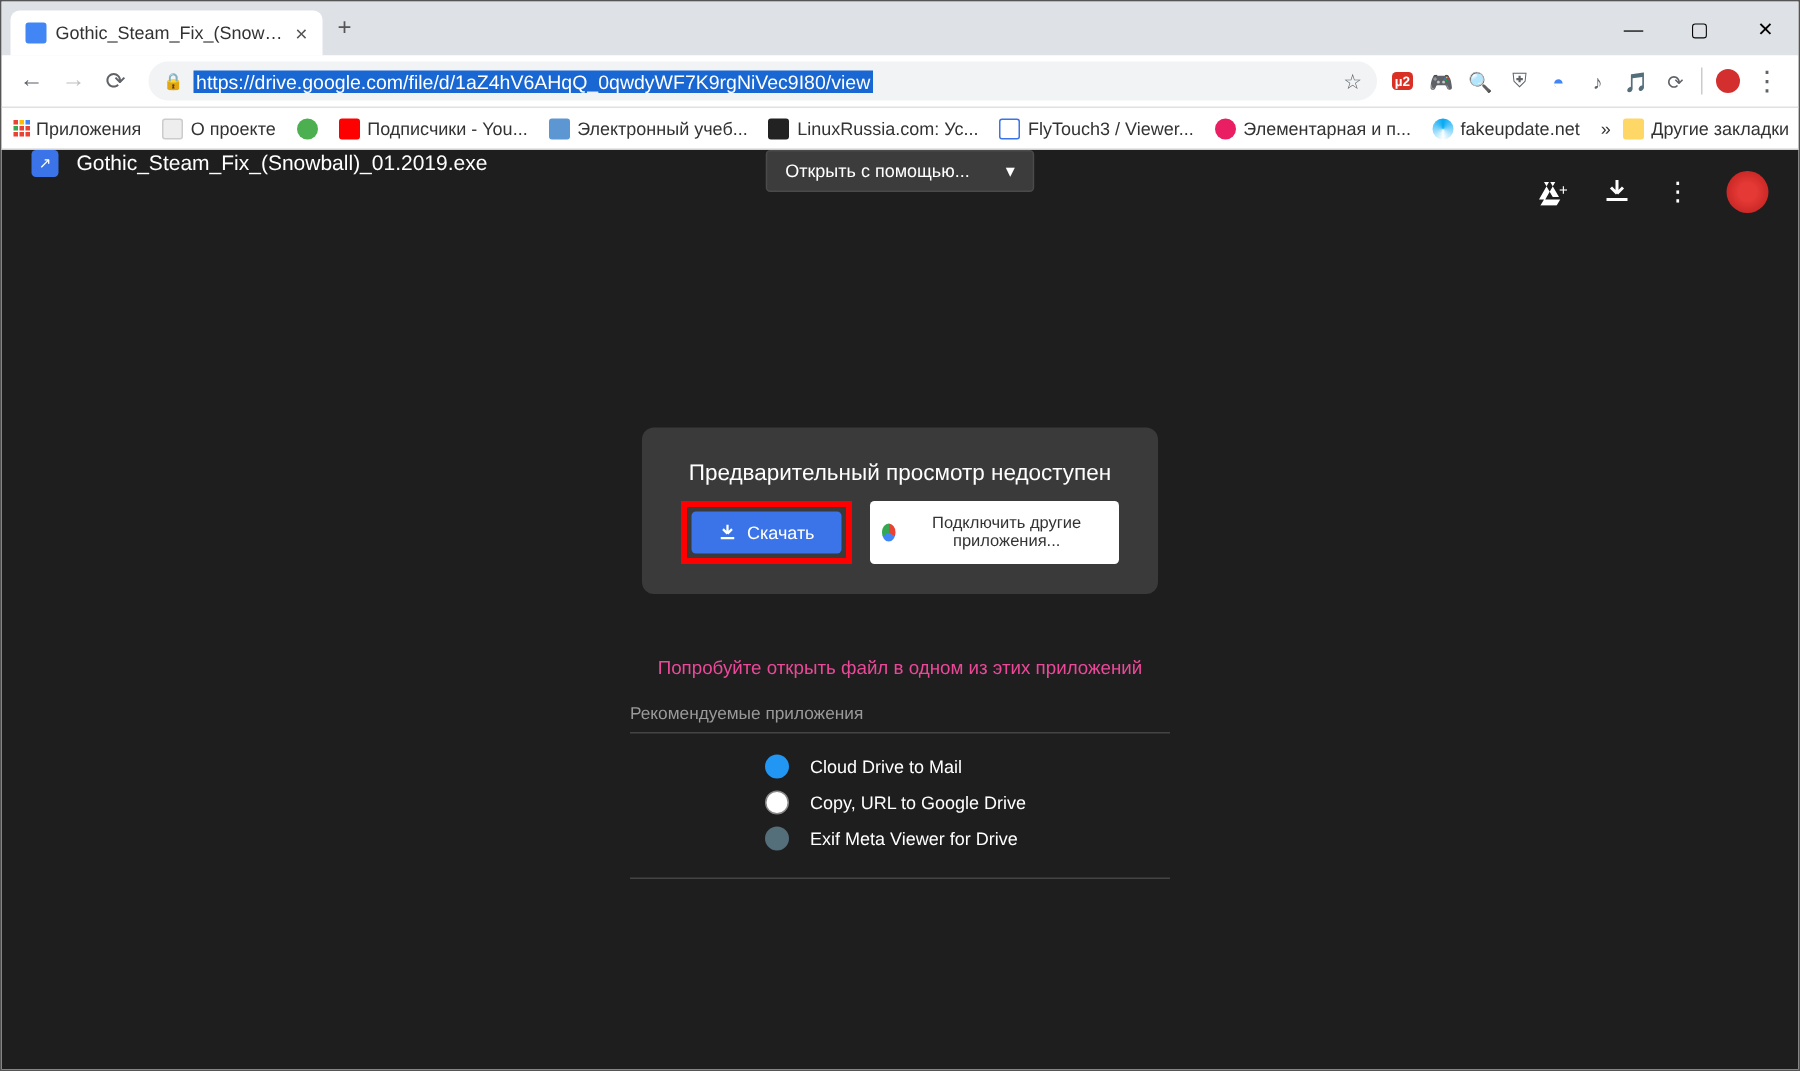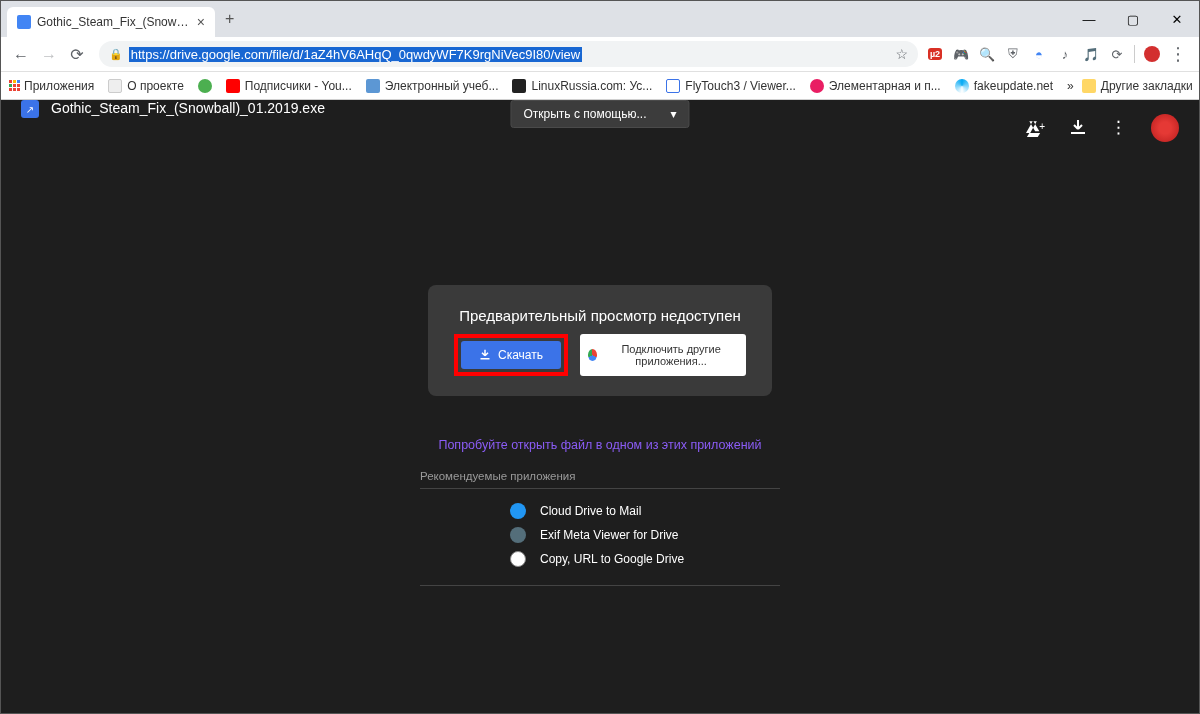--- a/index.html
+++ b/index.html
@@ -52,21 +52,21 @@
 
 .center-area { display: flex; flex-direction: column; align-items: center; padding-top: 130px; }
 .preview-box { background: #3a3a3a; border-radius: 8px; padding: 22px 26px 20px; width: 344px; display: flex; flex-direction: column; align-items: center; }
 .preview-title { font-size: 15px; margin-bottom: 10px; }
 .preview-buttons { display: flex; gap: 12px; width: 100%; justify-content: space-between; }
 .red-highlight { border: 4px solid #f00; padding: 3px; }
 .dl-btn { background: #3b73e8; color: #fff; border: none; padding: 7px 18px; font-size: 12px; border-radius: 3px; display: flex; align-items: center; gap: 7px; cursor: pointer; }
 .connect-btn { background: #fff; color: #333; border: none; padding: 7px 8px; font-size: 11px; border-radius: 3px; display: flex; align-items: center; gap: 7px; cursor: pointer; flex: 1; }
 .chrome-dot { width: 12px; height: 12px; border-radius: 50%; background: conic-gradient(#ea4335 0 120deg,#4285f4 120deg 240deg,#34a853 240deg 360deg); position: relative; }
 
-.try-text { font-size: 12.5px; color: #8b5cf6; margin-top: 42px; }
+.try-text { font-size: 12.5px; color: #ec4899; margin-top: 42px; }
 .rec-section { width: 360px; margin-top: 18px; }
 .rec-title { font-size: 11.5px; color: #9a9a9a; border-bottom: 1px solid #444; padding-bottom: 6px; }
 .rec-list { padding: 10px 0; }
 .rec-item { display: flex; align-items: center; gap: 14px; padding: 4px 0 4px 90px; font-size: 12px; cursor: pointer; }
 .rec-icon { width: 16px; height: 16px; border-radius: 50%; flex-shrink: 0; }
 .rec-divider { border-top: 1px solid #444; margin-top: 4px; }
 </style>
 </head>
 <body>
 
@@ -214,24 +214,24 @@
     <div class="try-text">Попробуйте открыть файл в одном из этих приложений</div>
 
     <div class="rec-section">
       <div class="rec-title">Рекомендуемые приложения</div>
       <div class="rec-list">
         <div class="rec-item">
           <span class="rec-icon" style="background:#2196f3"></span>
           <span>Cloud Drive to Mail</span>
         </div>
         <div class="rec-item">
+          <span class="rec-icon" style="background:#fff;border:1px solid #888"></span>
+          <span>Copy, URL to Google Drive</span>
+        </div>
+        <div class="rec-item">
           <span class="rec-icon" style="background:#546e7a"></span>
           <span>Exif Meta Viewer for Drive</span>
         </div>
-        <div class="rec-item">
-          <span class="rec-icon" style="background:#fff;border:1px solid #888"></span>
-          <span>Copy, URL to Google Drive</span>
-        </div>
       </div>
       <div class="rec-divider"></div>
     </div>
   </div>
 </div>
 
 </body></html>

